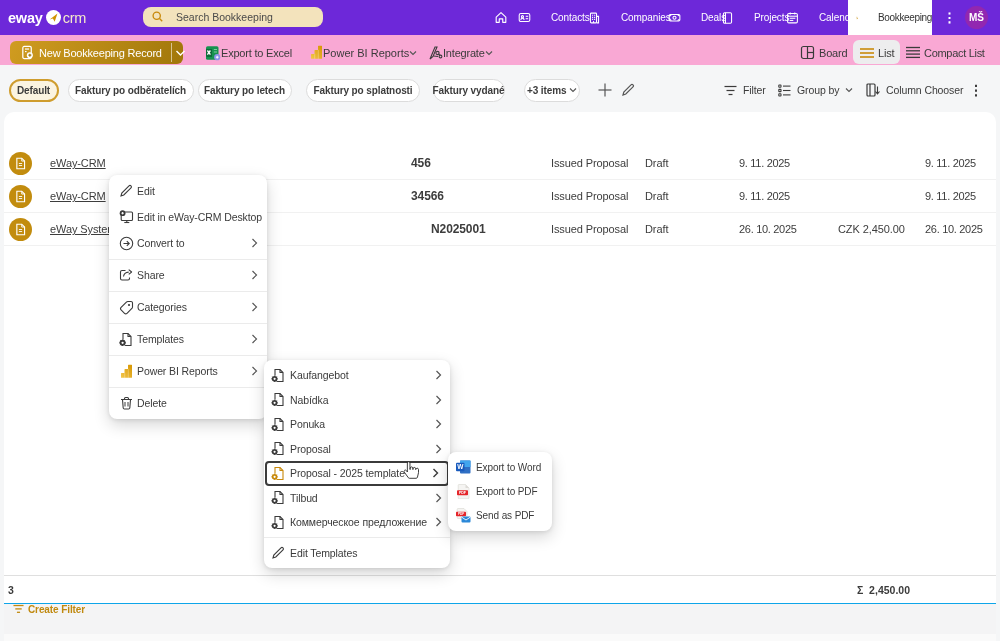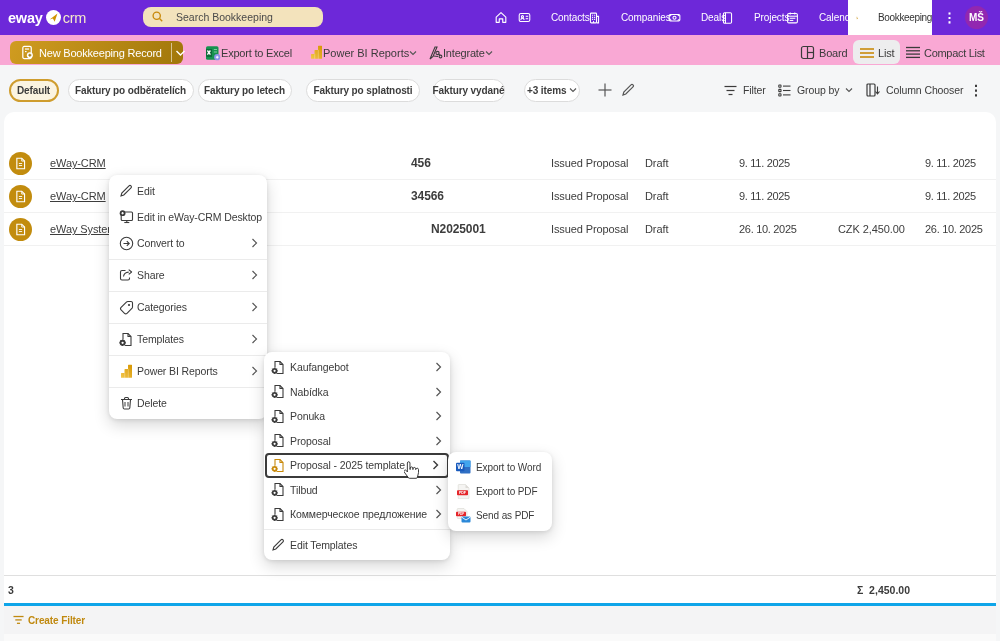--- a/index.html
+++ b/index.html
@@ -39,21 +39,21 @@
 .grid { position:absolute; left:4px; top:112px; width:992px; height:529px; background:#fff; border-radius:10px 10px 0 0; }
 .ghead { position:absolute; left:0; top:0; width:992px; height:35px; border-bottom:1px solid #ececec; font-size:10px; font-weight:bold; letter-spacing:-.1px; color:#3f3f3f; }
 .ghead span, .grow span { position:absolute; top:50%; transform:translateY(-50%); white-space:nowrap; }
 .gcircle { position:absolute; left:10px; top:10.5px; width:14px; height:14px; border-radius:50%; border:2px solid #d9a43b; }
 .grow { position:absolute; left:0; width:992px; height:33px; border-bottom:1px solid #f1f1f1; font-size:11px; letter-spacing:-.1px; color:#3d3d3d; }
 .rowicon { position:absolute; left:5px; top:5px; width:23px; height:23px; border-radius:50%; background:#c28c0e; display:flex; align-items:center; justify-content:center; }
 .custlink { text-decoration:underline; }
 .dt { letter-spacing:-.3px; }
 .subj { font-weight:bold; font-size:12px; letter-spacing:-.1px; }
 .summary { position:absolute; left:0; top:463px; width:992px; height:28px; border-top:1px solid #dfdfdf; background:#fff; font-size:10.5px; font-weight:bold; color:#3b3b3b; }
-.footerbar { position:absolute; left:0; top:491px; width:992px; height:31px; background:#f4f4f5; border-top:3px solid #0ea5e9; display:flex; align-items:center; }
+.footerbar { position:absolute; left:0; top:491px; width:992px; height:31px; background:#f4f4f5; border-top:1px solid #0ea5e9; display:flex; align-items:flex-start; }
 .footerbar .cf { color:#c0890f; font-size:10px; font-weight:bold; letter-spacing:-.1px; margin-left:2px; }
 .belowfooter { position:absolute; left:0; top:522px; width:992px; height:7px; background:#fafafa; }
 
 .menu { position:absolute; background:#fff; border-radius:8px; box-shadow:0 6px 16px rgba(0,0,0,.16), 0 1px 4px rgba(0,0,0,.10); padding:3px 0; z-index:10; }
 .mi { position:relative; display:flex; align-items:center; font-size:10.5px; letter-spacing:-.1px; color:#3b3b3b; }
 .mi .mtext { white-space:nowrap; }
 .menu1 .mi { height:26px; padding-left:9px; }
 .menu1 .mi .mtext { margin-left:3px; }
 .msep { height:0; border-top:1px solid #ebebeb; margin:2.5px 0; }
 .marrow { position:absolute; right:9px; top:50%; transform:translateY(-50%); }
@@ -453,21 +453,21 @@
       <span class="micon">
         <svg width="13" height="14" viewBox="0 0 13 14" fill="none" stroke="#3b3b3b" stroke-width="1.1">
           <path d="M1 3.5 h11 M4.5 3.5 v-1 a1 1 0 0 1 1 -1 h2 a1 1 0 0 1 1 1 v1 M2.5 3.5 l.7 8.5 a1.2 1.2 0 0 0 1.2 1 h4.2 a1.2 1.2 0 0 0 1.2 -1 l.7 -8.5"></path>
           <path d="M5 6 v4.5 M8 6 v4.5" stroke-width="1"></path>
         </svg>
       </span>
       <span class="mtext">Delete</span>
     </div>
 </div>
 
-<div class="menu menu2" style="left:264px; top:352px; width:186px;">
+<div class="menu menu2" style="left:264px; top:360px; width:186px;">
   <div class="mi">
       <span class="micon">
         <svg width="14" height="15" viewBox="0 0 14 15" fill="none" stroke="#3b3b3b" stroke-width="1.1">
           <path d="M4 1.5 h5 l3 3 v9 h-8 Z"></path>
           <path d="M9 1.5 v3 h3"></path>
           <circle cx="3.6" cy="10.8" r="3.3" fill="#fff" stroke="none"></circle>
           <circle cx="3.6" cy="10.8" r="2" stroke-width="1.8"></circle>
           <path d="M3.6 7.7 v.9 M3.6 13 v.9 M.5 10.8 h.9 M5.8 10.8 h.9 M1.4 8.6 l.65 .65 M5.2 12.4 l.65 .65 M5.8 8.6 l-.65 .65 M2 12.4 l-.65 .65" stroke-width=".95"></path>
         </svg>
       </span>

